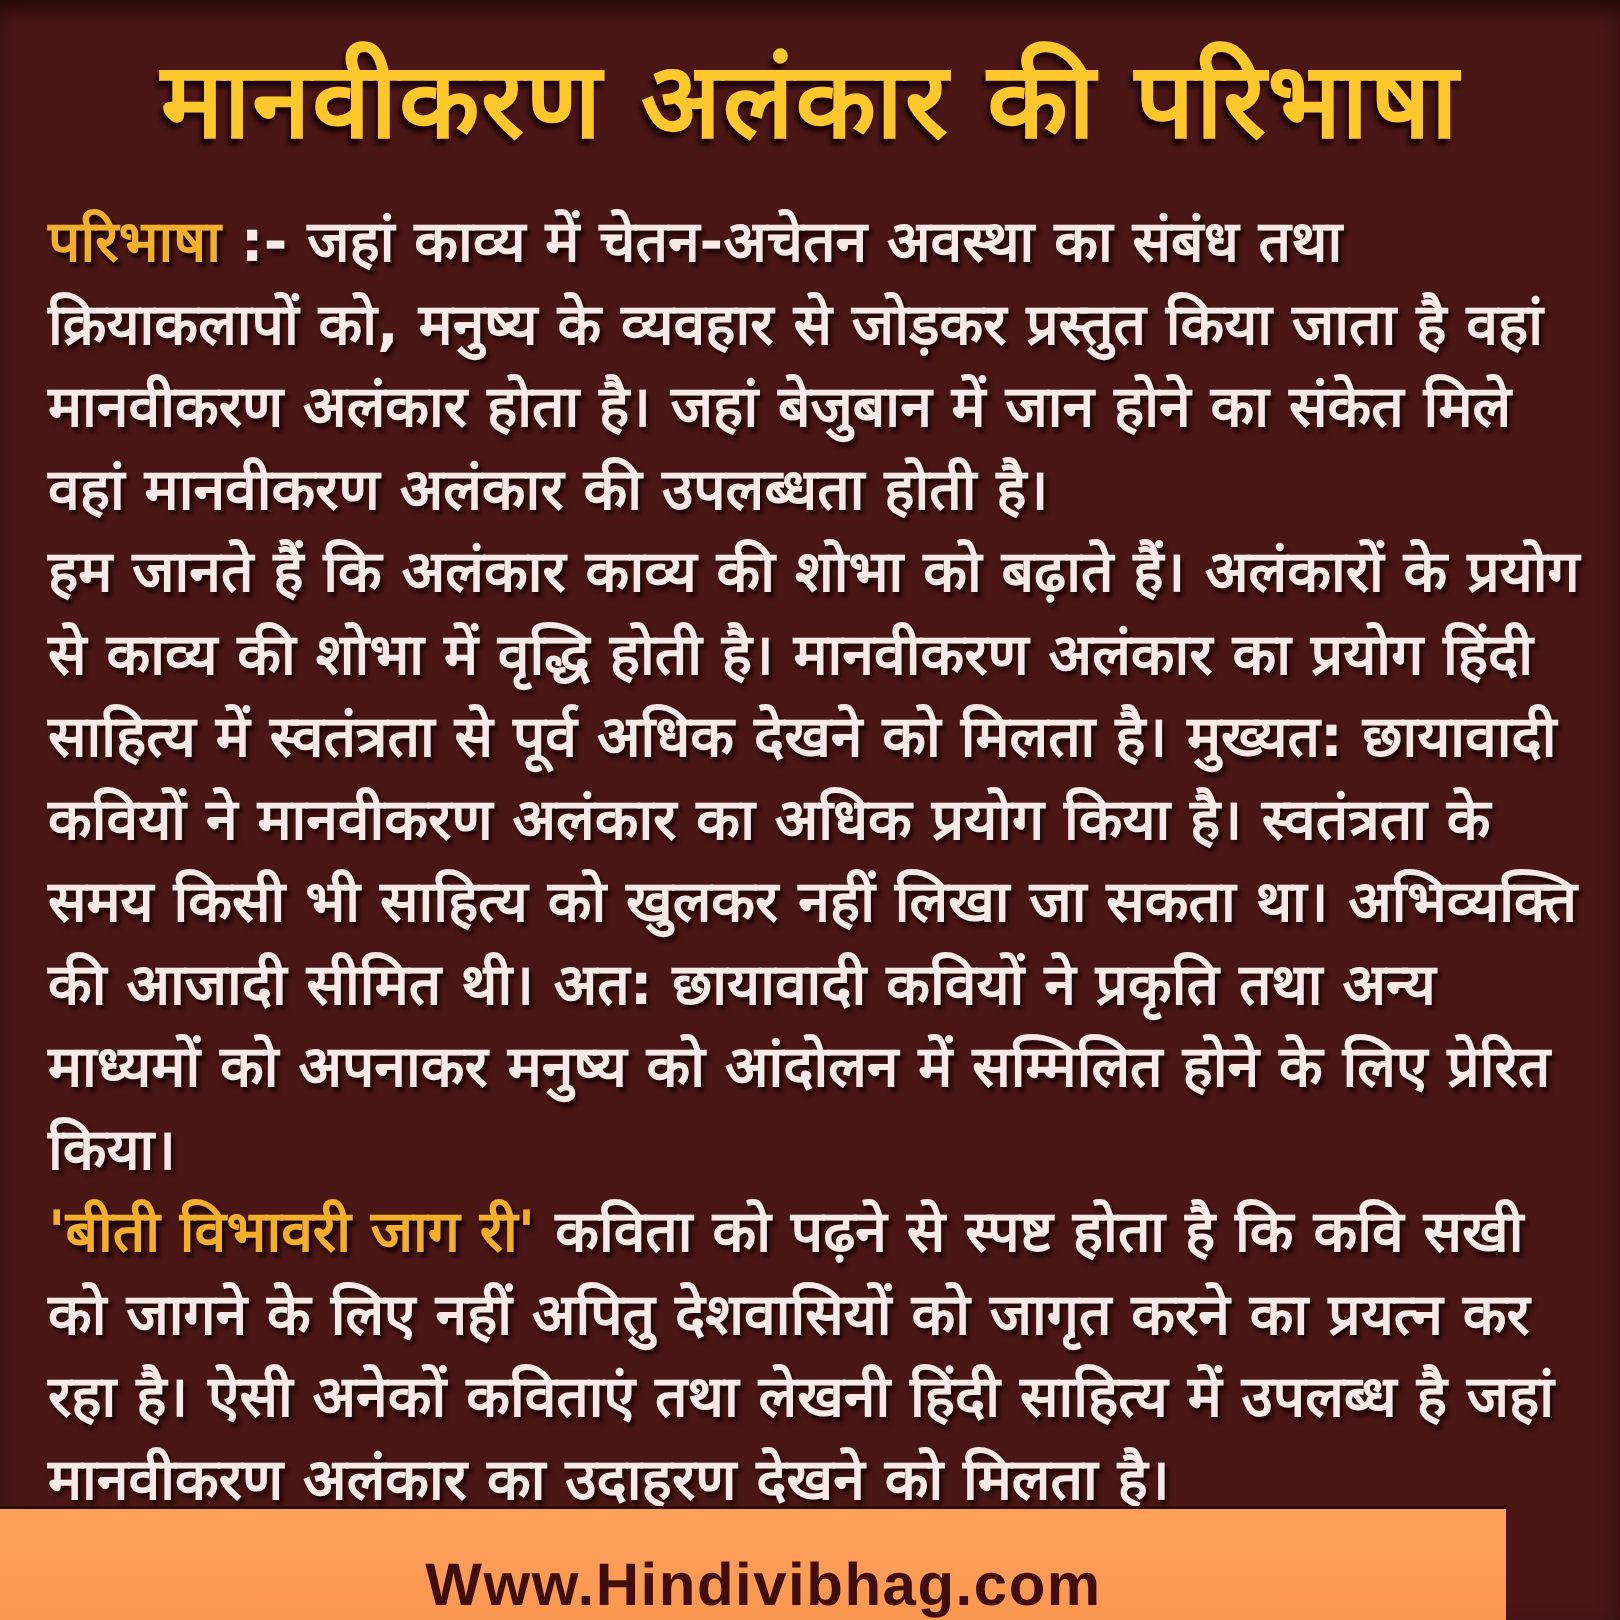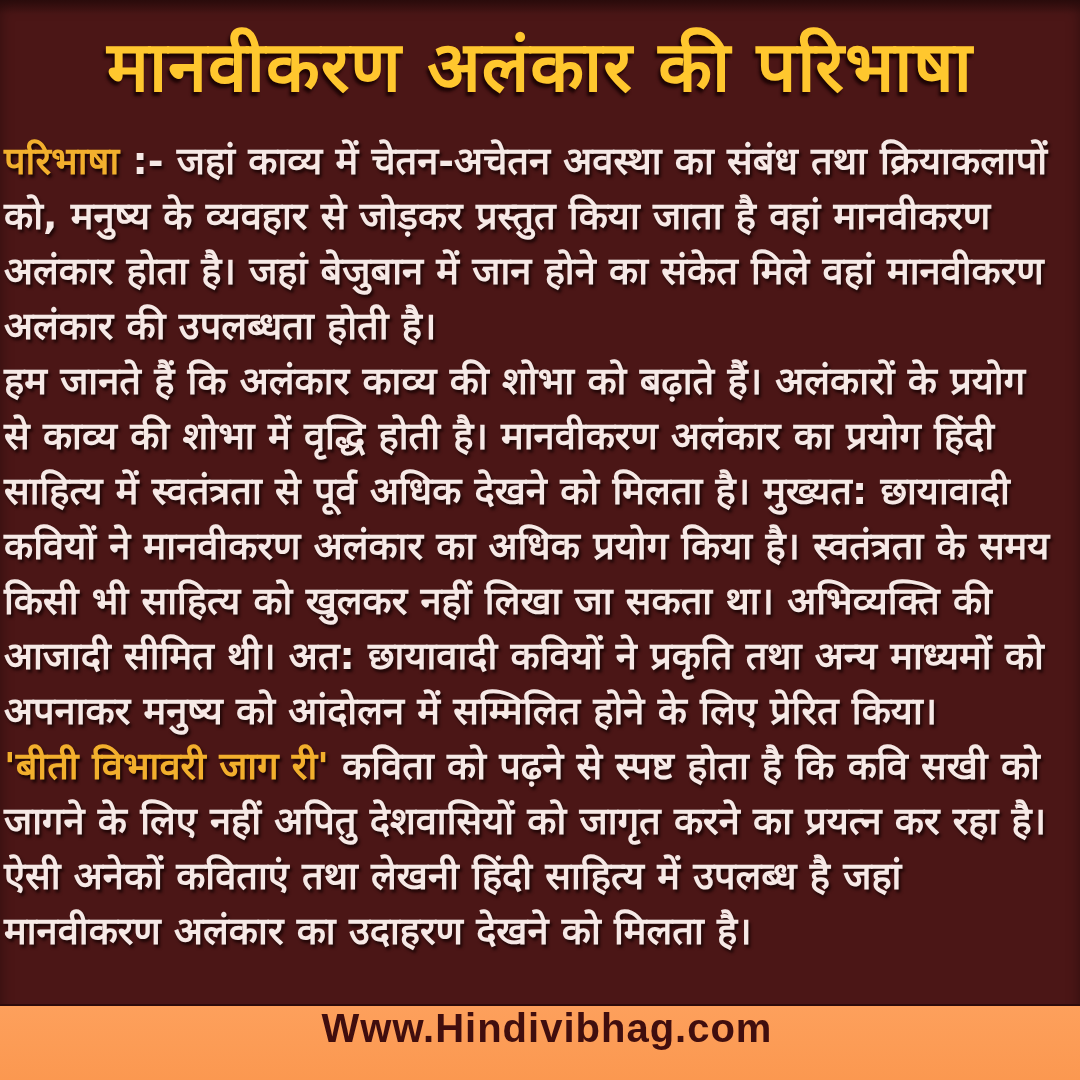--- a/index.html
+++ b/index.html
@@ -27,41 +27,41 @@
   .title{
     padding-top:16px;
     text-align:center;
     font-size:70px;
     font-weight:bold;
     color:var(--title);
     letter-spacing:1px;
     text-shadow:-2px 4px 3px rgba(25,3,3,0.9);
   }
   .content{
-    padding:22px 20px 0 4px;
+    padding:22px 20px 0 32px;
     font-size:38px;
     font-weight:bold;
     line-height:55px;
     color:var(--body-text);
     text-shadow:2px 3px 3px rgba(20,2,2,0.8);
     text-align:left;
   }
   .content p{margin:0;}
   .hl{
     color:var(--highlight);
     text-shadow:2px 3px 3px rgba(20,2,2,0.9);
   }
   .footer{
     position:absolute;
     left:0;bottom:0;
-    width:1080px;height:76px;
+    width:1004px;height:76px;
     background:linear-gradient(180deg,var(--footer-bg-light),var(--footer-bg));
     border-top:2px solid #2e0b0b;
     display:flex;
-    align-items:flex-start;
+    align-items:flex-end;
     justify-content:center;
     padding-left:14px;
   }
   .footer-text{
     font-family:"Liberation Sans","DejaVu Sans",sans-serif;
     font-size:40px;
     font-weight:bold;
     color:var(--footer-text);
     letter-spacing:1px;
   }

